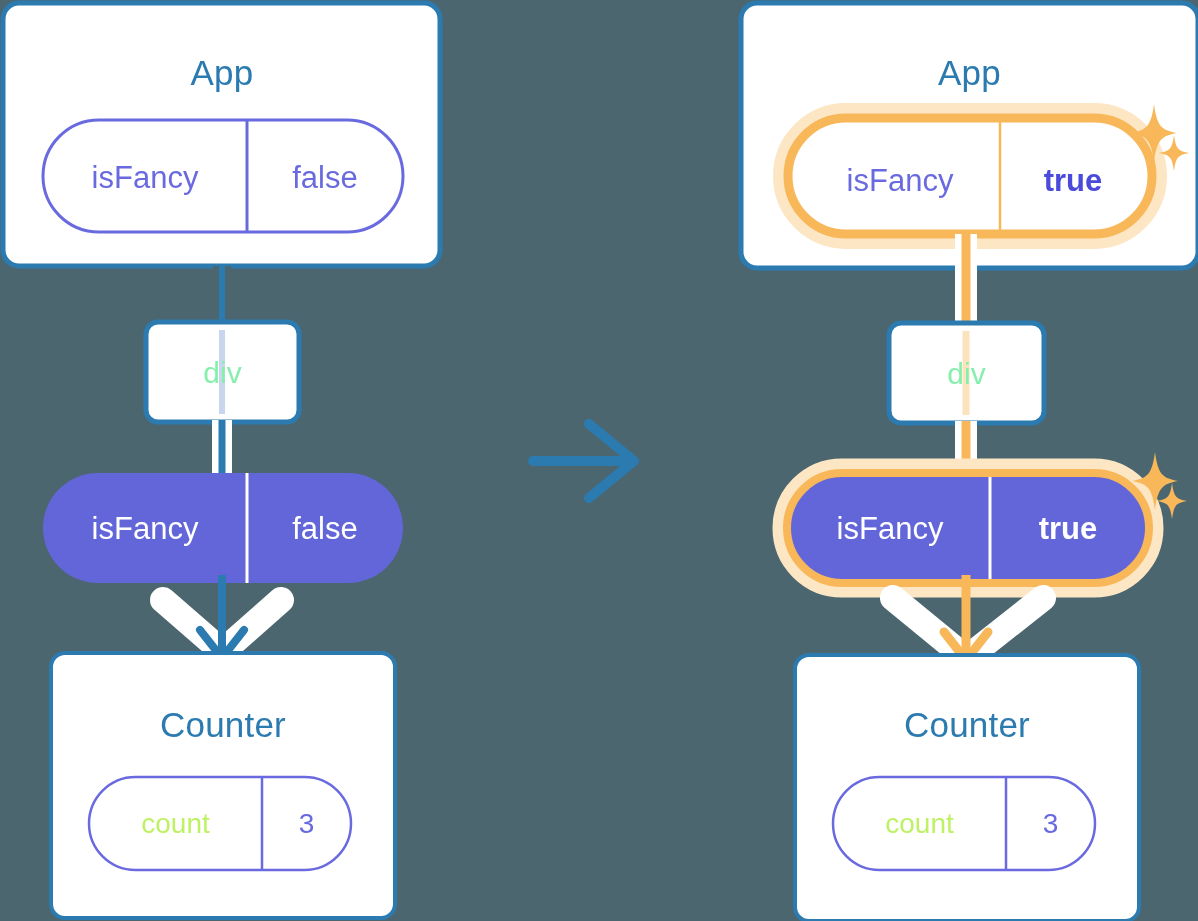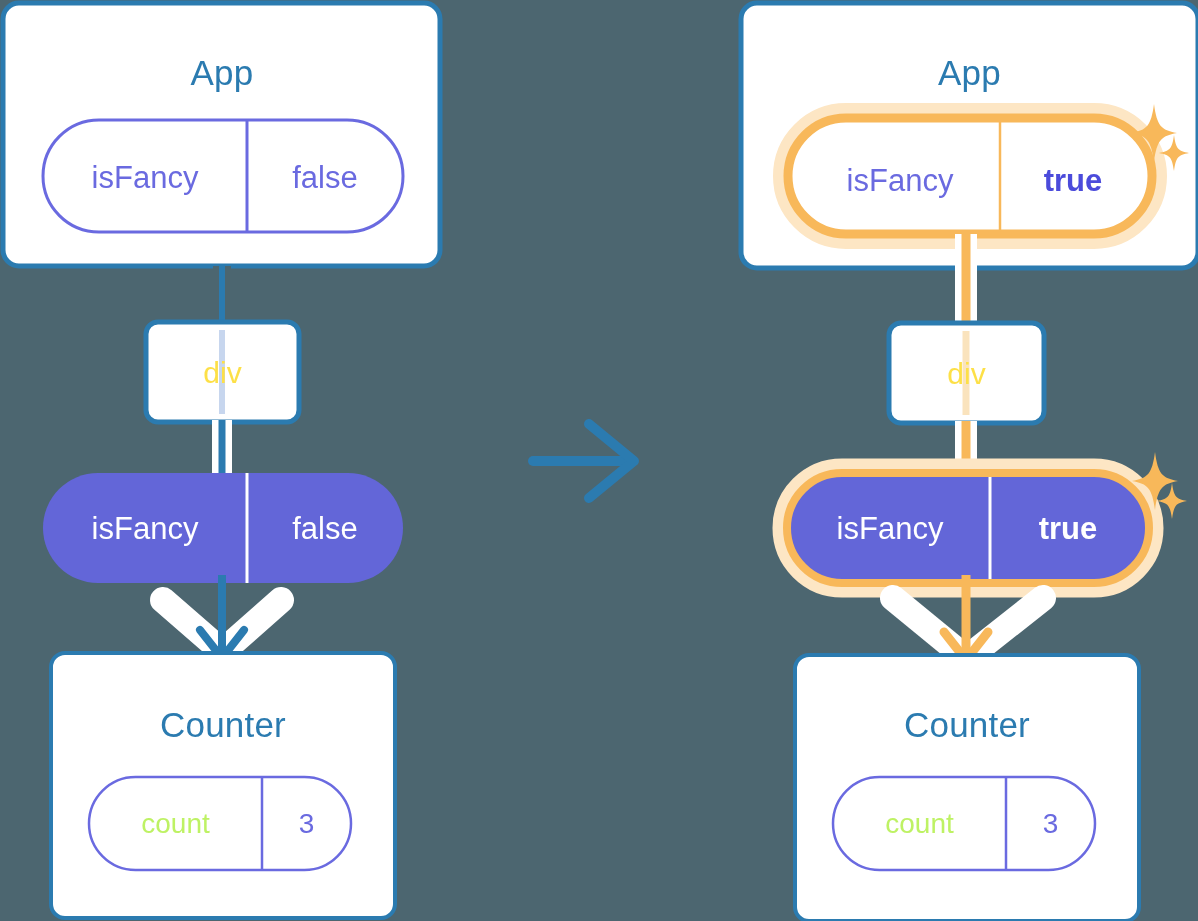--- a/index.html
+++ b/index.html
@@ -35,21 +35,21 @@
     font-size: 35px;
     letter-spacing: 0.2px;
   }
   .pill-key-outline { color: #6a6ae0; font-size: 31px; }
   .pill-val-outline { color: #6a6ae0; font-size: 31px; }
   .pill-val-outline.bold { font-weight: bold; color: #4b4bdb; }
   .pill-key-solid { color: #ffffff; font-size: 31px; }
   .pill-val-solid { color: #ffffff; font-size: 31px; }
   .pill-val-solid.bold { font-weight: bold; }
   .div-label {
-    color: #fde047;
+    color: #86efac;
     font-size: 30px;
   }
   .count-key { color: #bef264; font-size: 28px; }
   .count-val { color: #6a6ae0; font-size: 28px; }
 </style>
 </head>
 <body>
 
 <div id="stage">
 

